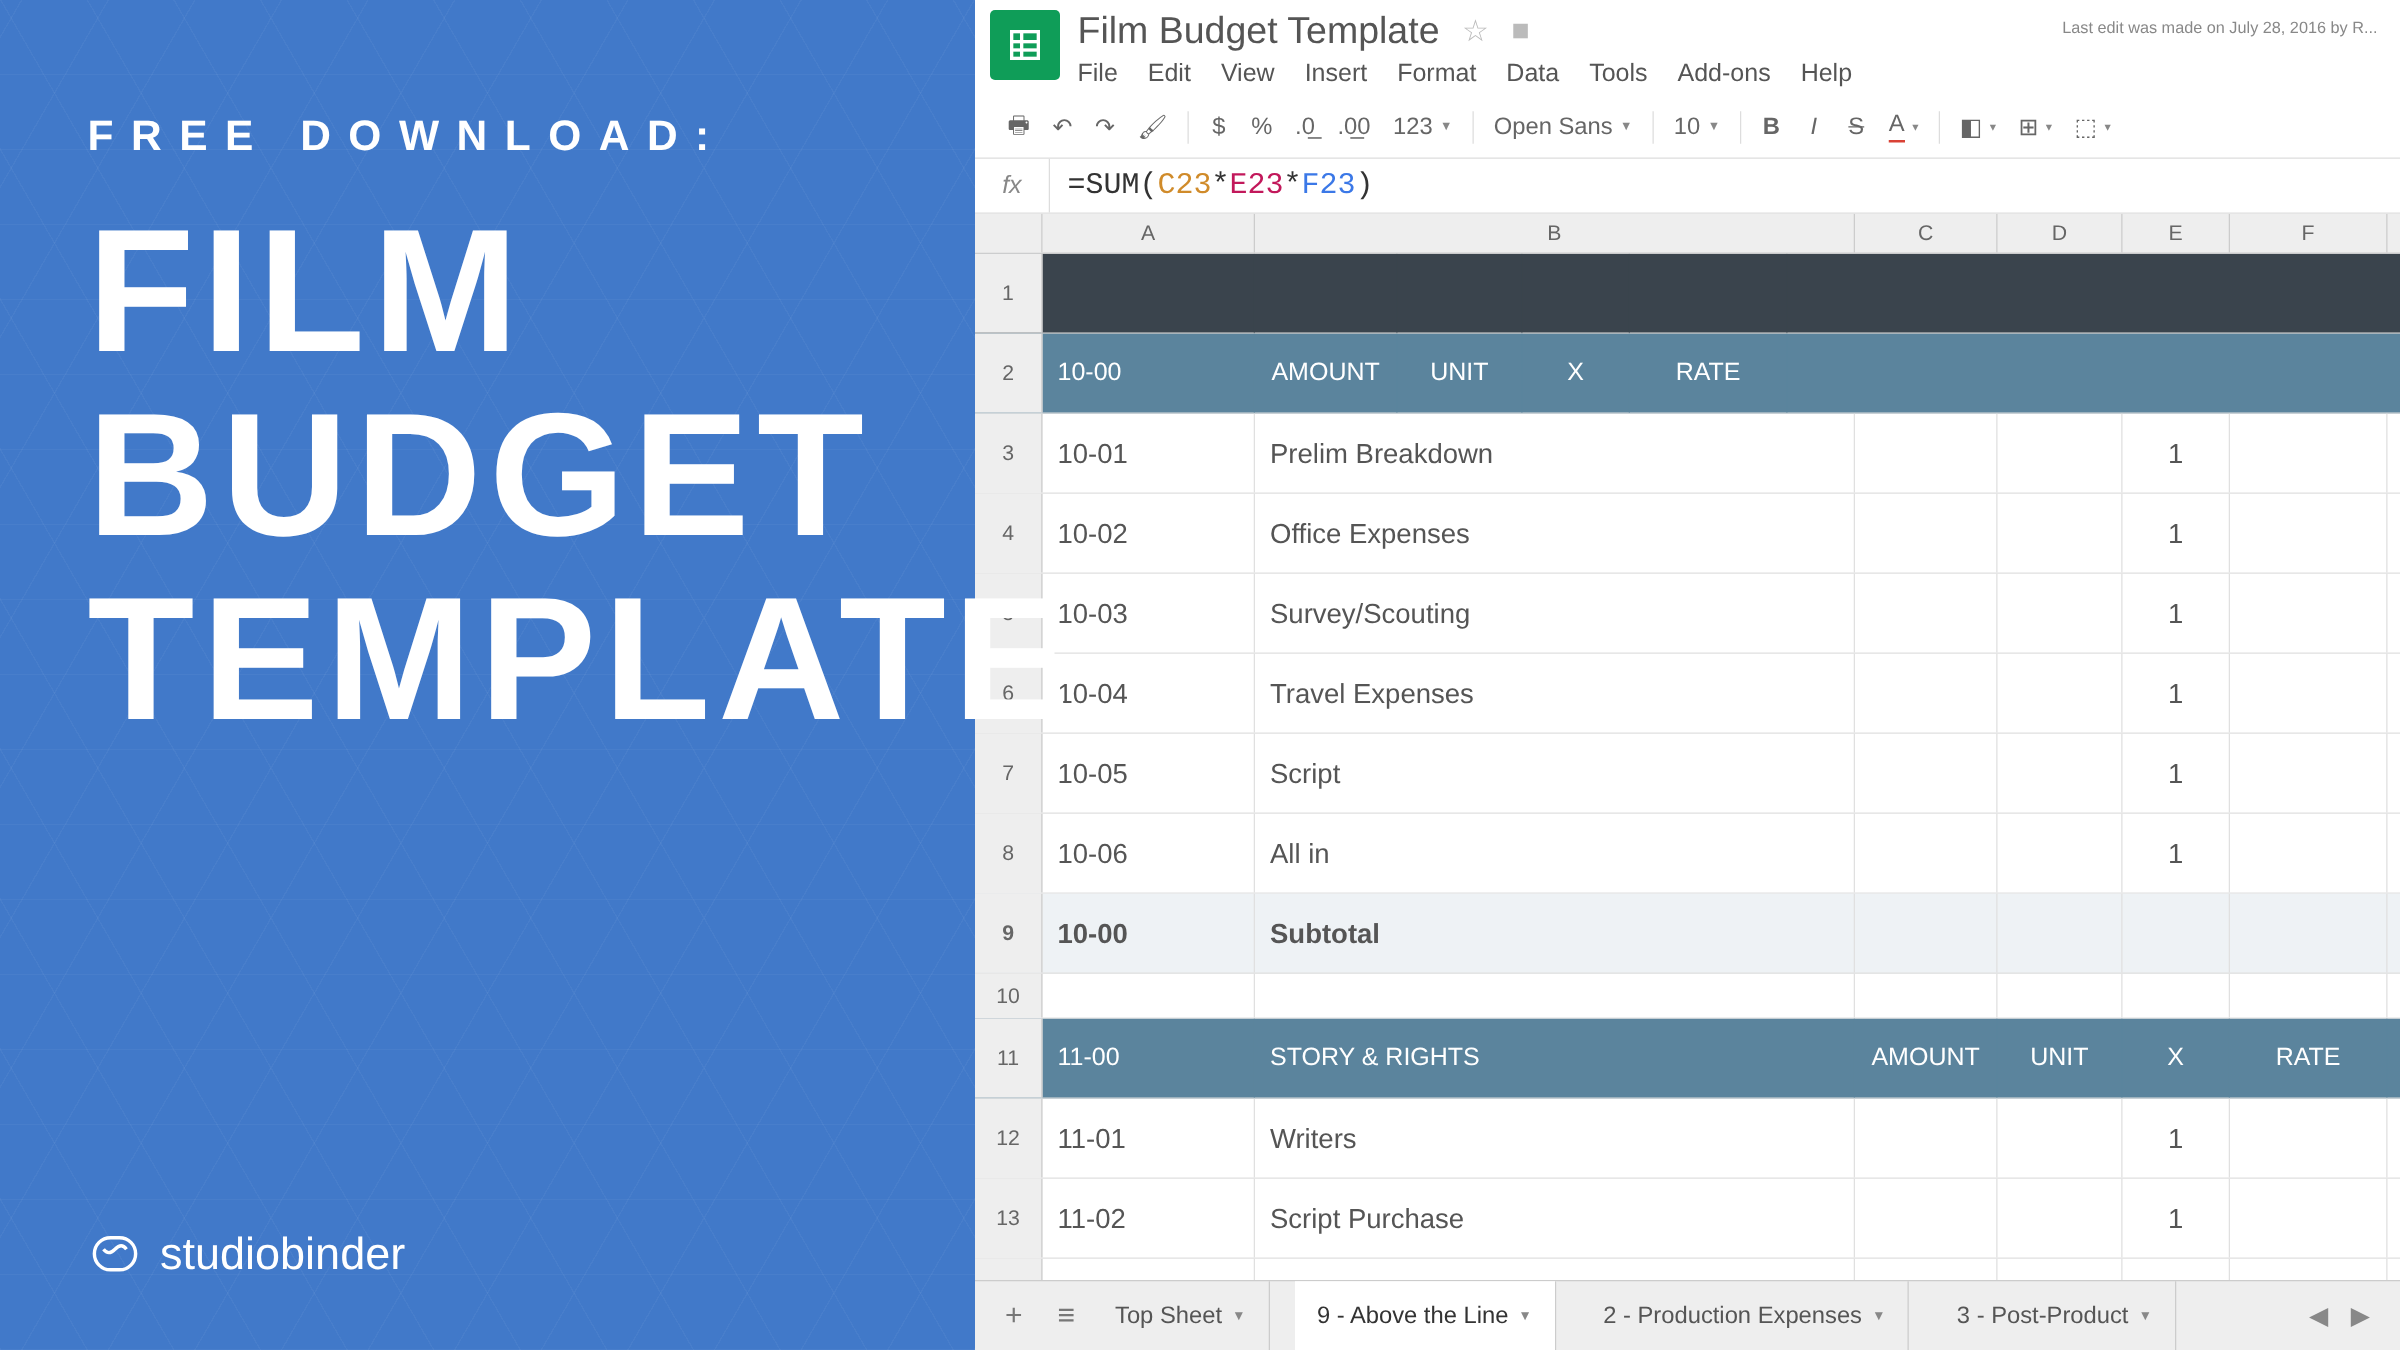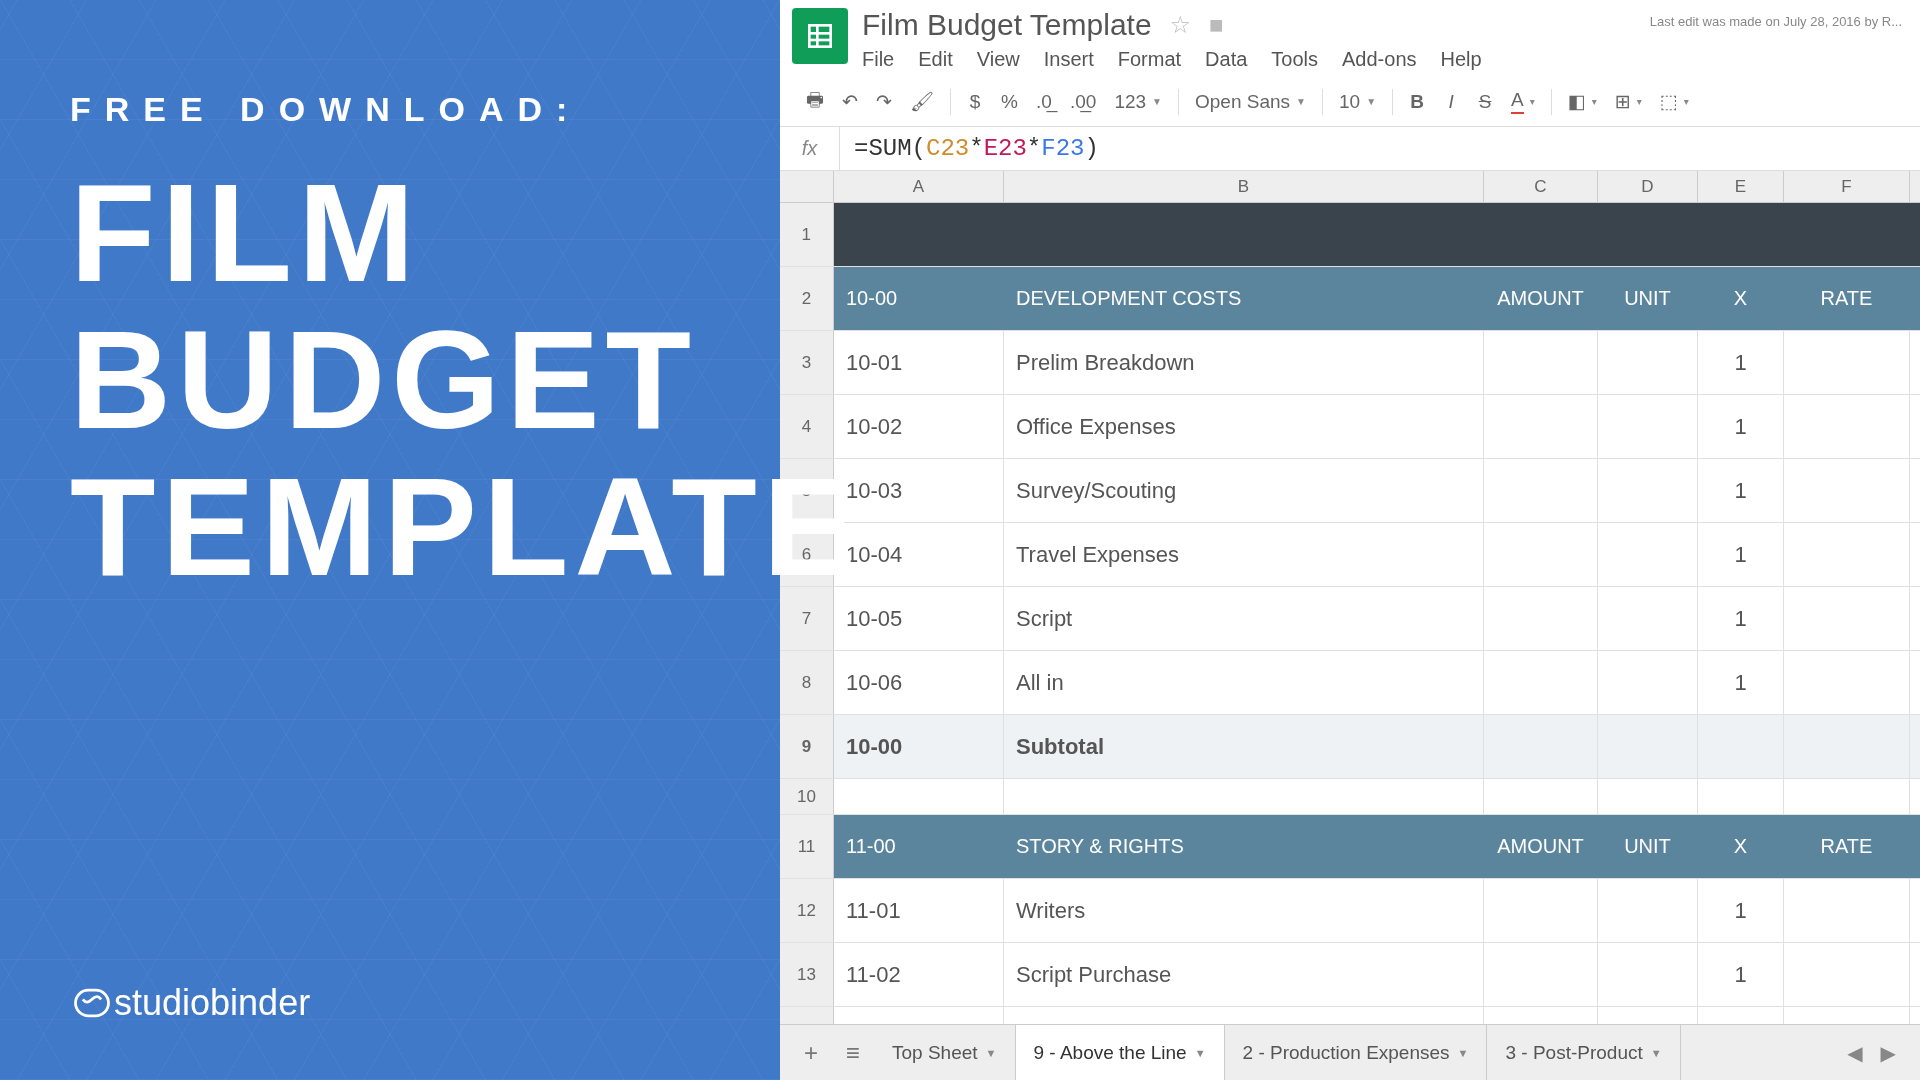--- a/index.html
+++ b/index.html
@@ -1,20 +1,20 @@
 <!DOCTYPE html>
 <html><head>
 <meta charset="utf-8">
 <style>
 * { margin: 0; padding: 0; box-sizing: border-box; }
 body { font-family: Arial, sans-serif; width: 1920px; height: 1080px; overflow: hidden; display: flex; background: #000; }
 .promo-panel { width: 780px; height: 1080px; background: #4179c9; color: #fff; padding: 90px 70px 60px 70px; display: flex; flex-direction: column; position: relative; background-image: repeating-linear-gradient(60deg, rgba(255,255,255,0.04) 0, rgba(255,255,255,0.04) 1px, transparent 1px, transparent 60px), repeating-linear-gradient(-60deg, rgba(255,255,255,0.04) 0, rgba(255,255,255,0.04) 1px, transparent 1px, transparent 60px), repeating-linear-gradient(0deg, rgba(255,255,255,0.04) 0, rgba(255,255,255,0.04) 1px, transparent 1px, transparent 60px); }
 .promo-tag { font-size: 34px; letter-spacing: 14px; font-weight: 600; margin-bottom: 30px; }
 .promo-title { font-size: 140px; line-height: 1.05; font-weight: 800; letter-spacing: 6px; font-family: 'Arial Black', Arial, sans-serif; }
-.promo-logo { position: absolute; bottom: 55px; left: 70px; display: flex; align-items: center; font-size: 36px; font-weight: 300; }
+.promo-logo { position: absolute; bottom: 55px; left: 70px; display: flex; align-items: center; font-size: 36px; font-weight: 300; gap: 14px; }
 .promo-logo svg { width: 44px; height: 44px; }
 
 .sheets-app { flex: 1; height: 1080px; background: #fff; display: flex; flex-direction: column; font-family: Arial, sans-serif; color: #444; }
 .app-header { display: flex; align-items: flex-start; padding: 8px 12px 0 12px; gap: 14px; }
 .sheets-logo { width: 56px; height: 56px; background: #0f9d58; border-radius: 4px; display: flex; align-items: center; justify-content: center; flex-shrink: 0; }
 .sheets-logo svg { width: 32px; height: 32px; }
 .title-area { flex: 1; }
 .doc-title-row { display: flex; align-items: center; gap: 18px; }
 .doc-title { font-size: 30px; color: #555; }
 .star-icon, .folder-icon { color: #bbb; font-size: 24px; }
@@ -167,21 +167,20 @@
           <div class="row-num">1</div>
           <div class="cell cA"></div>
           <div class="cell cC"></div>
           <div class="cell cD"></div>
           <div class="cell cE"></div>
           <div class="cell cF"></div>
         </div>
         <div class="grid-row hdr-blue">
           <div class="row-num">2</div>
           <div class="cell cA">10-00</div>
-          <div class="cell cB">DEVELOPMENT COSTS</div>
           <div class="cell cC center">AMOUNT</div>
           <div class="cell cD center">UNIT</div>
           <div class="cell cE center">X</div>
           <div class="cell cF center">RATE</div>
         </div>
         <div class="grid-row ">
           <div class="row-num">3</div>
           <div class="cell cA">10-01</div>
           <div class="cell cB">Prelim Breakdown</div>
           <div class="cell cC"></div>
@@ -287,21 +286,21 @@
           <div class="cell cD"></div>
           <div class="cell cE center">1</div>
           <div class="cell cF"></div>
         </div>
       </div>
   </div>
 
   <div class="sheet-tabs">
     <span class="tab-btn">+</span>
     <span class="tab-btn">≡</span>
-    <div id="tabs-container" style="display:flex;height:100%;">
+    <div id="tabs-container" style="display:flex;height:100%;gap:20px;">
         <div class="tab">
           <span>Top Sheet</span>
           <span class="caret">▼</span>
         </div>
         <div class="tab active">
           <span>9 - Above the Line</span>
           <span class="caret">▼</span>
         </div>
         <div class="tab">
           <span>2 - Production Expenses</span>

